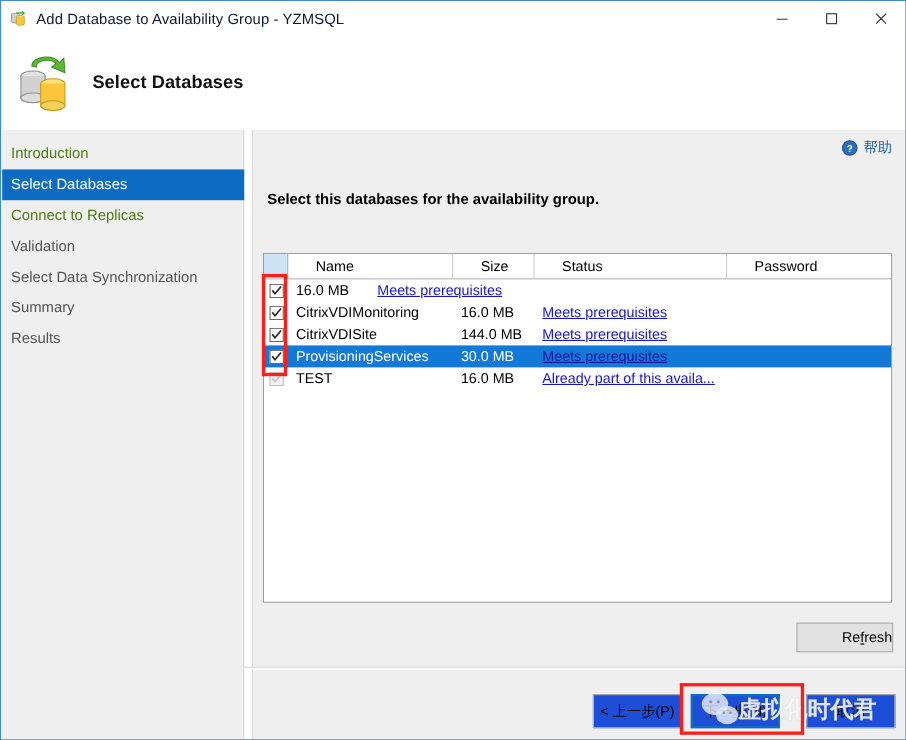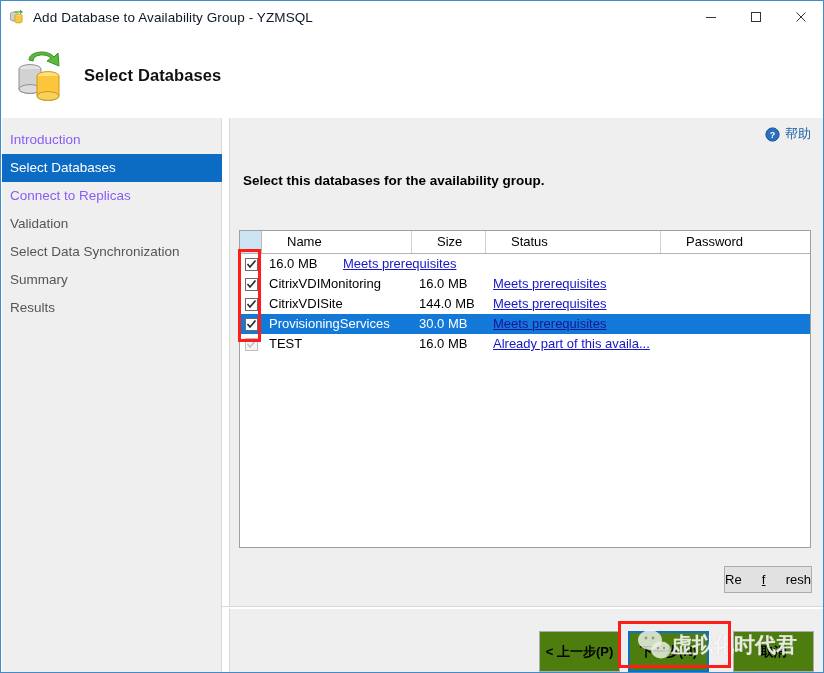--- a/index.html
+++ b/index.html
@@ -98,21 +98,21 @@
     border-right: 1px solid #d8d8d8;
     box-sizing: border-box;
     padding-top: 8px;
   }
   .nav-item {
     height: 28px;
     line-height: 28px;
     padding-left: 8px;
     font-size: 13.5px;
     white-space: nowrap;
-    color: #8b5cf6;
+    color: #4d7c0f;
     box-sizing: border-box;
   }
   .nav-item.disabled { color: #555555; }
   .nav-item.active {
     background: #0c6cc4;
     color: #ffffff;
     width: 220px;
   }
 
   
@@ -251,21 +251,21 @@
     left: 494px;
     top: 448px;
     width: 88px;
     height: 27px;
     background: #e1e1e1;
     border: 1px solid #adadad;
     font-size: 13px;
     color: #000000;
     display: flex;
     align-items: center;
-    justify-content: space-between;
+    justify-content: flex-end;
     box-sizing: border-box;
     cursor: pointer;
   }
 
   
   #footer {
     position: absolute;
     left: 228px;
     top: 607px;
     width: 594px;
@@ -278,32 +278,31 @@
   #divider {
     position: absolute;
     left: 221px;
     top: 605px;
     width: 601px;
     height: 1px;
     background: #d8d8d8;
   }
   .fbtn {
     position: absolute;
-    height: 41px;
-    background: #4d7c0f;
+    height: 31px;
+    background: #1d4ed8;
     border: 1px solid #adadad;
     font-size: 13px;
     color: #000000;
     display: flex;
     align-items: center;
     justify-content: center;
     box-sizing: border-box;
     cursor: pointer;
     white-space: nowrap;
-    font-weight: bold;
   }
   #btn-prev { left: 309px; top: 22px; width: 81px; }
   #btn-next {
     left: 398px; top: 22px; width: 81px;
     border: 2px solid #0d6fc4;
   }
   #btn-cancel { left: 503px; top: 22px; width: 81px; }
 
   
   .annot {

